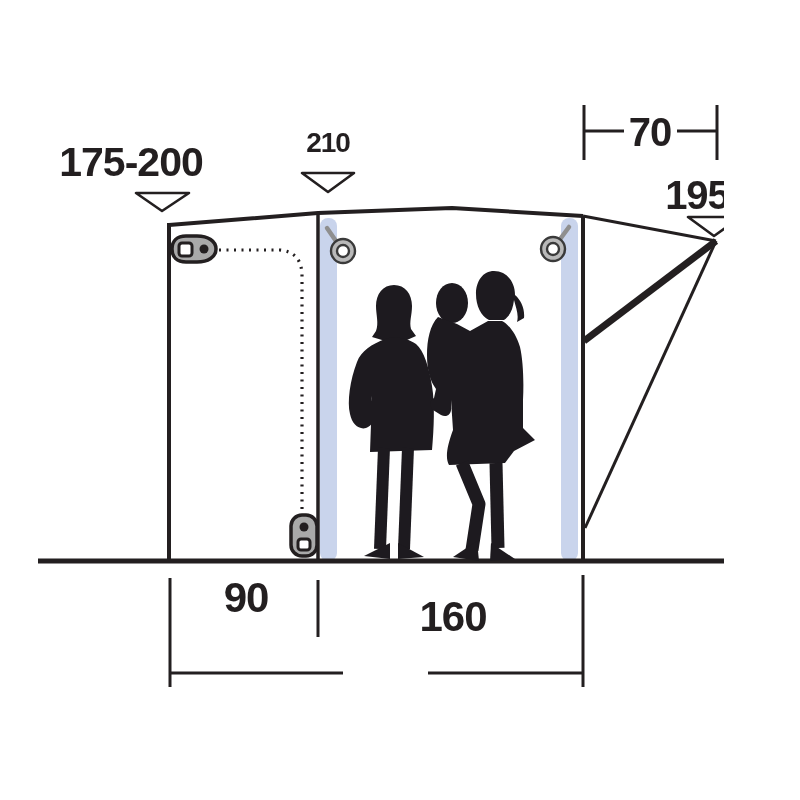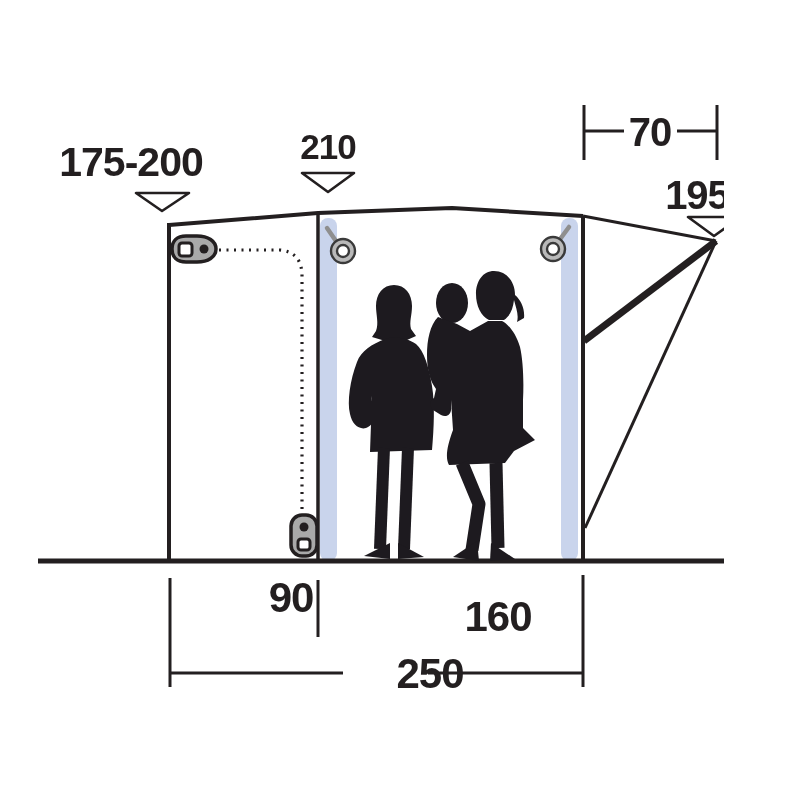--- a/index.html
+++ b/index.html
@@ -6,21 +6,21 @@
   .canvas {
     position:relative; width:724px; height:800px; background:#ffffff;
     overflow:hidden; font-family:"Liberation Sans","DejaVu Sans",sans-serif;
   }
   .canvas svg { position:absolute; left:0; top:0; }
   .dim {
     position:absolute; transform:translateX(-50%);
     font-weight:700; font-size:40px; line-height:1; color:#231f20;
     letter-spacing:-1px; white-space:nowrap;
   }
-  .dim.big { font-size:42px;margin-left:45px; }
+  .dim.big { font-size:42px; }
   .ln   { stroke:#231f20; fill:none; }
   .tri  { fill:#ffffff; stroke:#231f20; stroke-width:2.6; stroke-linejoin:round; }
   .zipln{ stroke:#231f20; }
 </style>
 </head>
 <body>
 
 <div class="canvas">
 
   <svg width="800" height="800" viewBox="0 0 800 800">
@@ -109,24 +109,23 @@
       <line x1="428" y1="673" x2="582" y2="673"></line>
     </g>
 
     <polygon class="tri" points="136,193 189,193 162,211"></polygon>
     <polygon class="tri" points="302,173 354,173 328,192"></polygon>
     <polygon class="tri" points="688,217 741,217 714,236"></polygon>
   </svg>
 
   <div class="dim" style="left:131px; top:142px; font-size:41px;">175-200</div>
 
-  <div class="dim" style="left:328px; top:129px; font-size:35px;">210</div>
+  <div class="dim" style="left:328px; top:129px; font-size:28px;">210</div>
 
   <div class="dim" style="left:650px; top:112px;">70</div>
 
   <div class="dim" style="left:697px; top:175px;">195</div>
 
   <div class="dim big" style="left:246px; top:577px;">90</div>
 
   <div class="dim big" style="left:453px; top:596px;">160</div>
 
-  <div class="dim big" style="left:385px; top:653px;">250</div>
 </div>
 
 </body></html>

